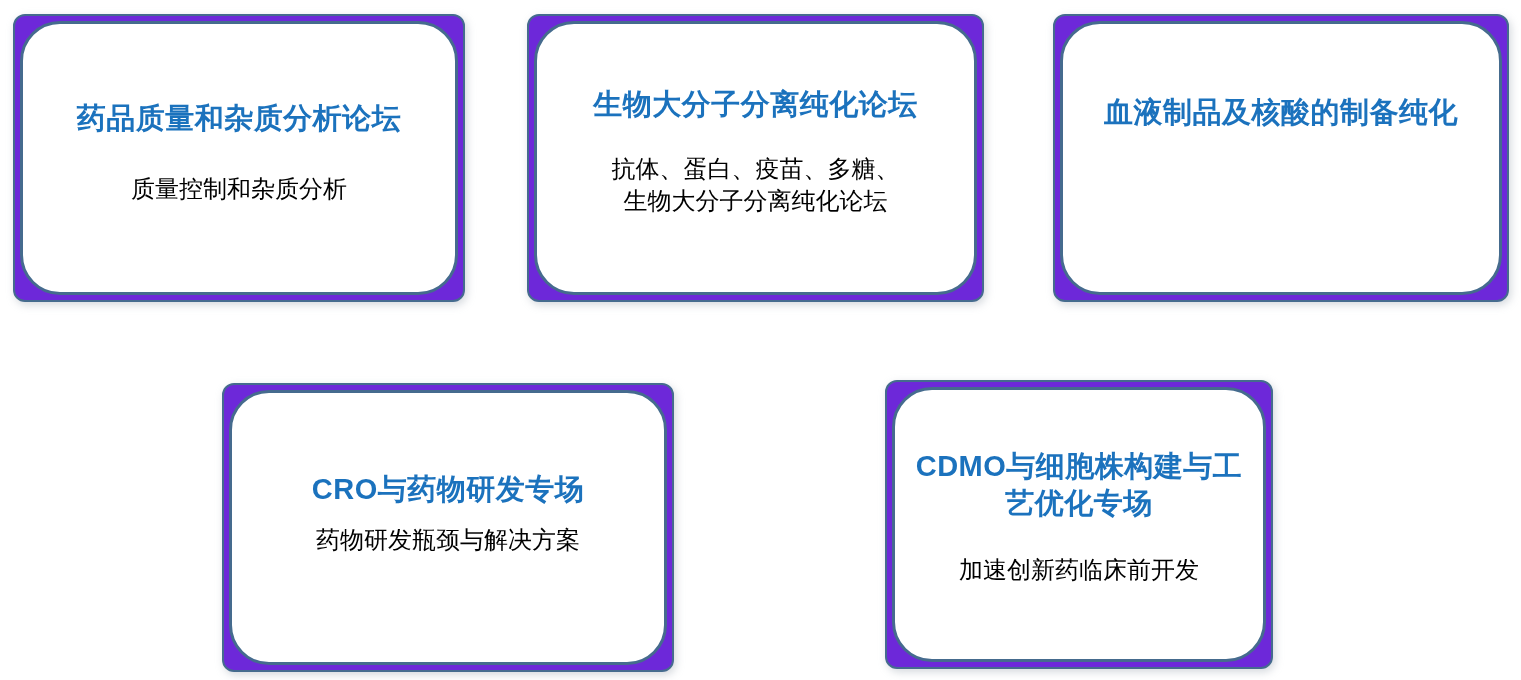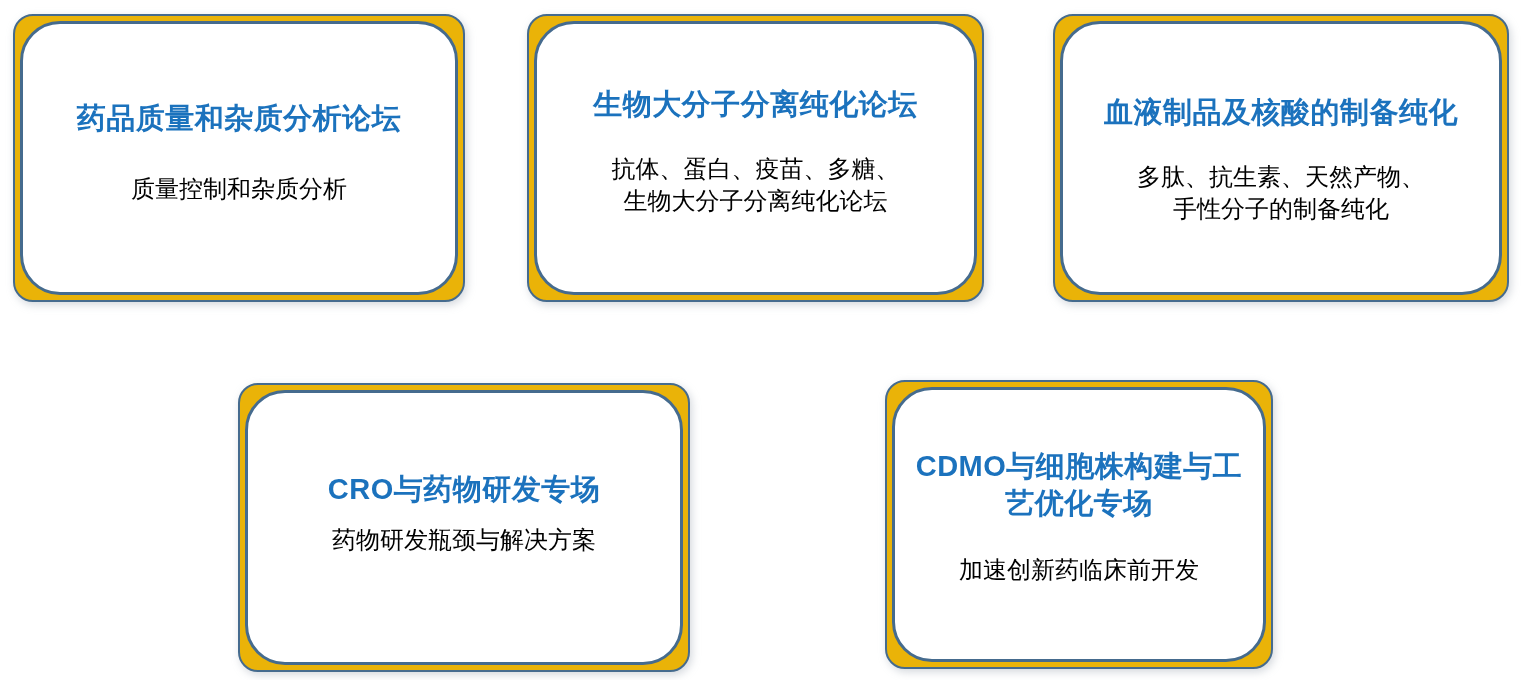--- a/index.html
+++ b/index.html
@@ -19,22 +19,22 @@
     position: relative;
     width: 1521px;
     height: 680px;
   }
 
   
   .card {
     position: absolute;
     box-sizing: border-box;
     border: 2px solid #456B8E;
-    border-radius: 20px;
-    background: #eab308;
+    border-radius: 12px;
+    background: #6d28d9;
     padding: 5px;
     filter: drop-shadow(2px 3px 4px rgba(120,135,150,0.32));
   }
   .card-inner {
     box-sizing: border-box;
     width: 100%;
     height: 100%;
     border: 3px solid #456B8E;
     border-radius: 40px;
     background: #ffffff;
@@ -68,21 +68,21 @@
   #card-quality   .card-sub   { margin-top: 36px; }
 
   #card-biomol    { left: 527px;  top: 14px;  width: 457px; height: 288px; }
   #card-biomol    .card-title { margin-top: 62px; }
   #card-biomol    .card-sub   { margin-top: 30px; }
 
   #card-smallmol  { left: 1053px; top: 14px;  width: 456px; height: 288px; }
   #card-smallmol  .card-title { margin-top: 70px; }
   #card-smallmol  .card-sub   { margin-top: 30px; }
 
-  #card-cro       { left: 238px;  top: 383px; width: 452px; height: 289px; }
+  #card-cro       { left: 222px;  top: 383px; width: 452px; height: 289px; }
   #card-cro       .card-title { margin-top: 78px; }
   #card-cro       .card-sub   { margin-top: 16px; }
 
   #card-cdmo      { left: 885px;  top: 380px; width: 388px; height: 289px; }
   #card-cdmo      .card-title { margin-top: 58px; }
   #card-cdmo      .card-sub   { margin-top: 32px; }
 </style>
 </head>
 <body>
 
@@ -99,22 +99,20 @@
     <div class="card-inner">
       <div class="card-title">生物大分子分离纯化论坛</div>
       <div class="card-sub">抗体、蛋白、疫苗、多糖、
 生物大分子分离纯化论坛</div>
     </div>
   </div>
 
   <div class="card" id="card-smallmol">
     <div class="card-inner">
       <div class="card-title">血液制品及核酸的制备纯化</div>
-      <div class="card-sub">多肽、抗生素、天然产物、
-手性分子的制备纯化</div>
     </div>
   </div>
 
   <div class="card" id="card-cro">
     <div class="card-inner">
       <div class="card-title">CRO与药物研发专场</div>
       <div class="card-sub">药物研发瓶颈与解决方案</div>
     </div>
   </div>
 

